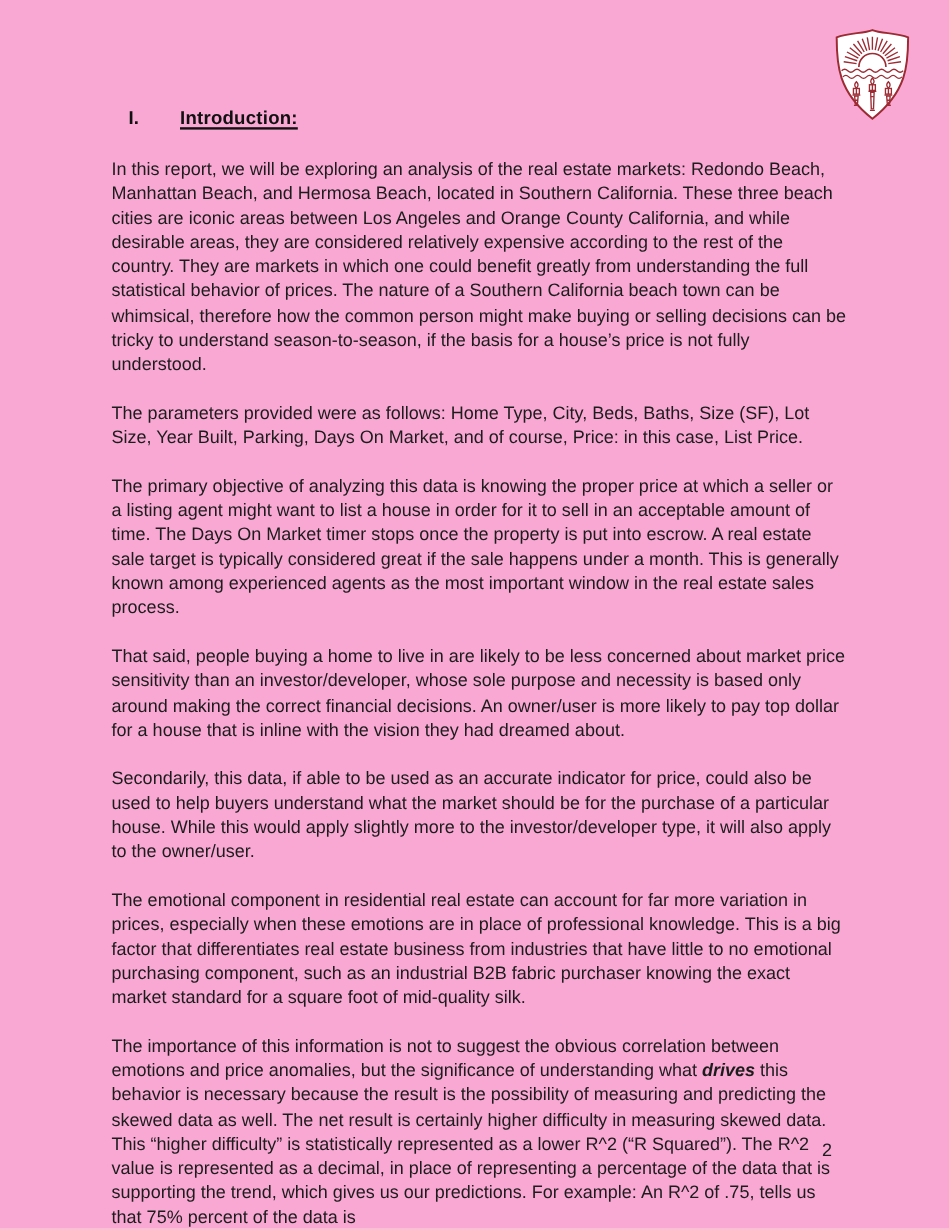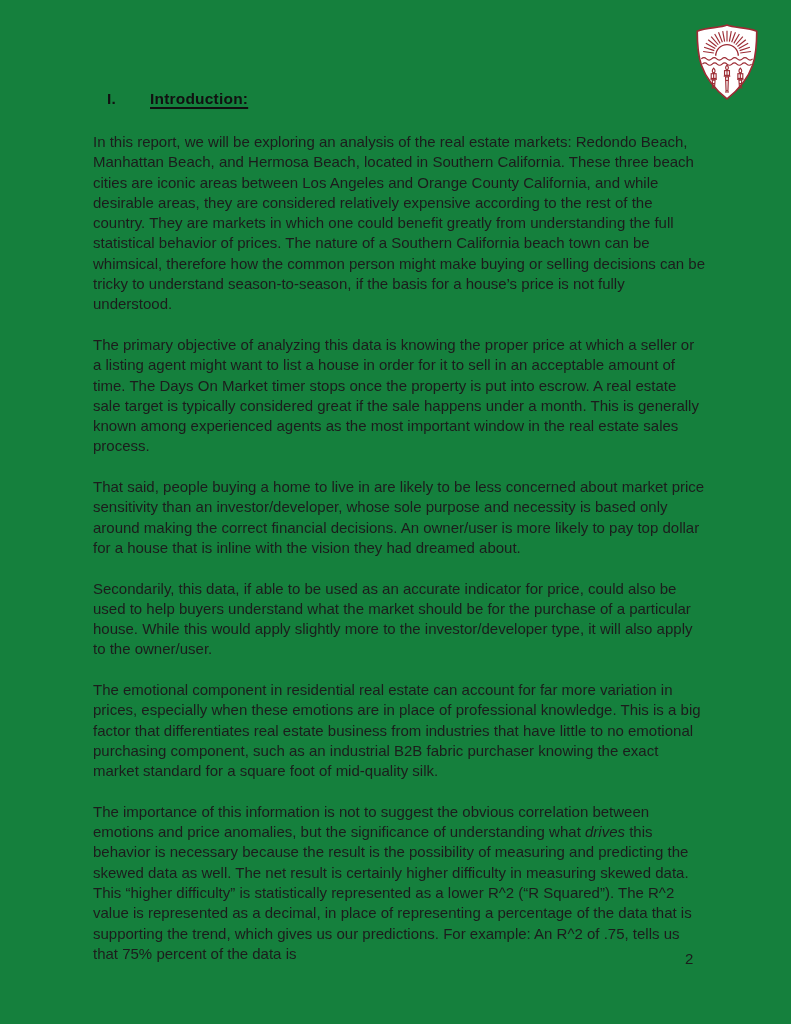--- a/index.html
+++ b/index.html
@@ -1,20 +1,20 @@
 <!DOCTYPE html>
 <html><head>
 <meta charset="utf-8">
 <style>
   html, body { margin: 0; padding: 0; background: #e8e8e8; }
   .page {
     position: relative;
     width: 791px;
     height: 1024px;
-    background: #15803d;
+    background: #f9a8d4;
     font-family: "Liberation Sans", sans-serif;
     color: #1c1c1c;
     overflow: hidden;
     margin: 0 auto;
   }
   .crest {
     position: absolute;
     top: 23px;
     left: 693px;
     width: 68px;
@@ -38,21 +38,21 @@
   }
   .body-text {
     position: absolute;
     top: 132px;
     left: 93px;
     width: 613px;
     font-size: 15px;
     line-height: 20.3px;
   }
   .para { margin: 0 0 20.3px 0; }
-  .italic { font-style: italic; }
+  .italic { font-style: italic; font-weight: bold; }
   .page-number {
     position: absolute;
     top: 950px;
     left: 685px;
     font-size: 15px;
   }
 </style>
 </head>
 <body>
 
@@ -119,20 +119,21 @@
         </g>
     </svg>
   </div>
 
   <div class="heading">
     <span class="num">I.</span><span class="title">Introduction:</span>
   </div>
 
   <div class="body-text">
       <p class="para"><span>In this report, we will be exploring an analysis of the real estate markets: Redondo Beach, Manhattan Beach, and Hermosa Beach, located in Southern California. These three beach cities are iconic areas between Los Angeles and Orange County California, and while desirable areas, they are considered relatively expensive according to the rest of the country. They are markets in which one could benefit greatly from understanding the full statistical behavior of prices. The nature of a Southern California beach town can be whimsical, therefore how the common person might make buying or selling decisions can be tricky to understand season-to-season, if the basis for a house’s price is not fully understood.</span></p>
+      <p class="para"><span>The parameters provided were as follows: Home Type, City, Beds, Baths, Size (SF), Lot Size, Year Built, Parking, Days On Market, and of course, Price: in this case, List Price.</span></p>
       <p class="para"><span>The primary objective of analyzing this data is knowing the proper price at which a seller or a listing agent might want to list a house in order for it to sell in an acceptable amount of time. The Days On Market timer stops once the property is put into escrow. A real estate sale target is typically considered great if the sale happens under a month. This is generally known among experienced agents as the most important window in the real estate sales process.</span></p>
       <p class="para"><span>That said, people buying a home to live in are likely to be less concerned about market price sensitivity than an investor/developer, whose sole purpose and necessity is based only around making the correct financial decisions. An owner/user is more likely to pay top dollar for a house that is inline with the vision they had dreamed about.</span></p>
       <p class="para"><span>Secondarily, this data, if able to be used as an accurate indicator for price, could also be used to help buyers understand what the market should be for the purchase of a particular house. While this would apply slightly more to the investor/developer type, it will also apply to the owner/user.</span></p>
       <p class="para"><span>The emotional component in residential real estate can account for far more variation in prices, especially when these emotions are in place of professional knowledge. This is a big factor that differentiates real estate business from industries that have little to no emotional purchasing component, such as an industrial B2B fabric purchaser knowing the exact market standard for a square foot of mid-quality silk.</span></p>
       <p class="para"><span>The importance of this information is not to suggest the obvious correlation between emotions and price anomalies, but the significance of understanding what </span><span class="italic">drives</span><span> this behavior is necessary because the result is the possibility of measuring and predicting the skewed data as well. The net result is certainly higher difficulty in measuring skewed data. This “higher difficulty” is statistically represented as a lower R^2 (“R Squared”). The R^2 value is represented as a decimal, in place of representing a percentage of the data that is supporting the trend, which gives us our predictions. For example: An R^2 of .75, tells us that 75% percent of the data is</span></p>
     </div>
 
   <div class="page-number">2</div>
 
 </div>

